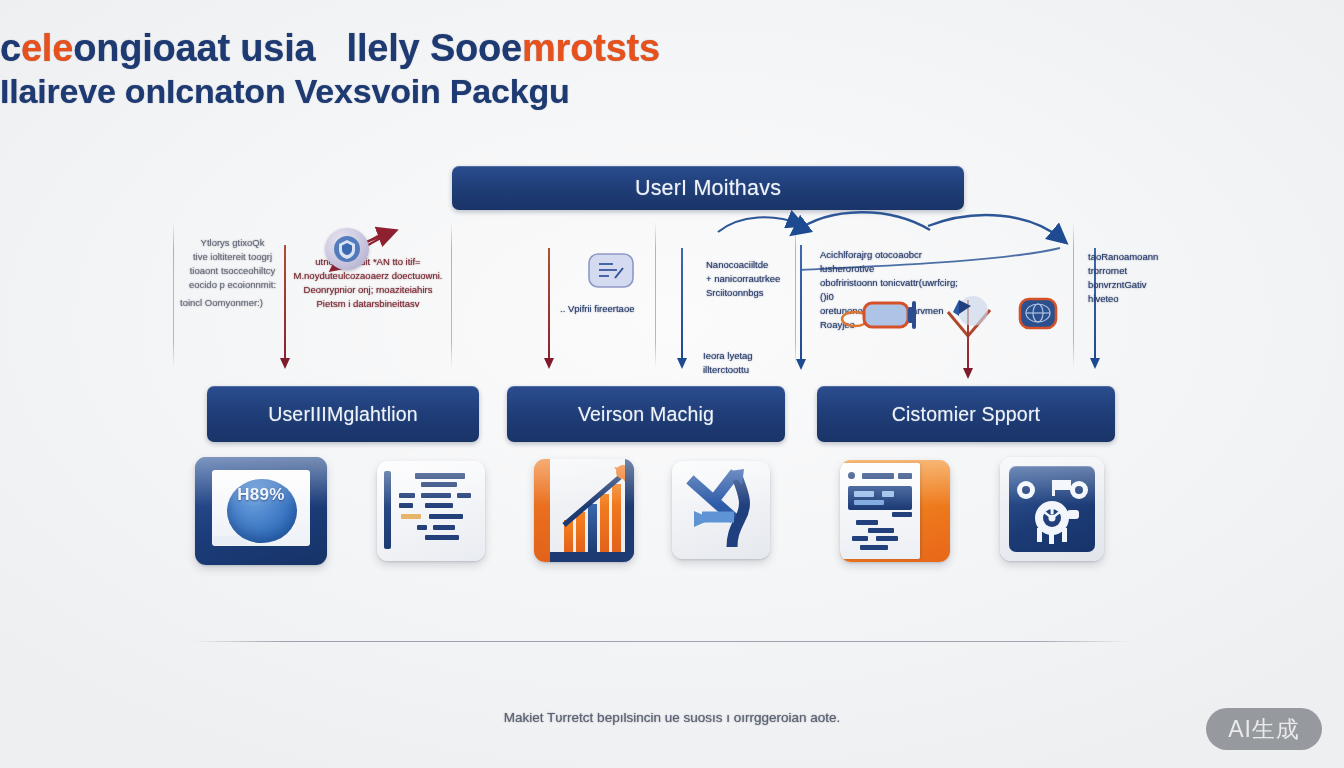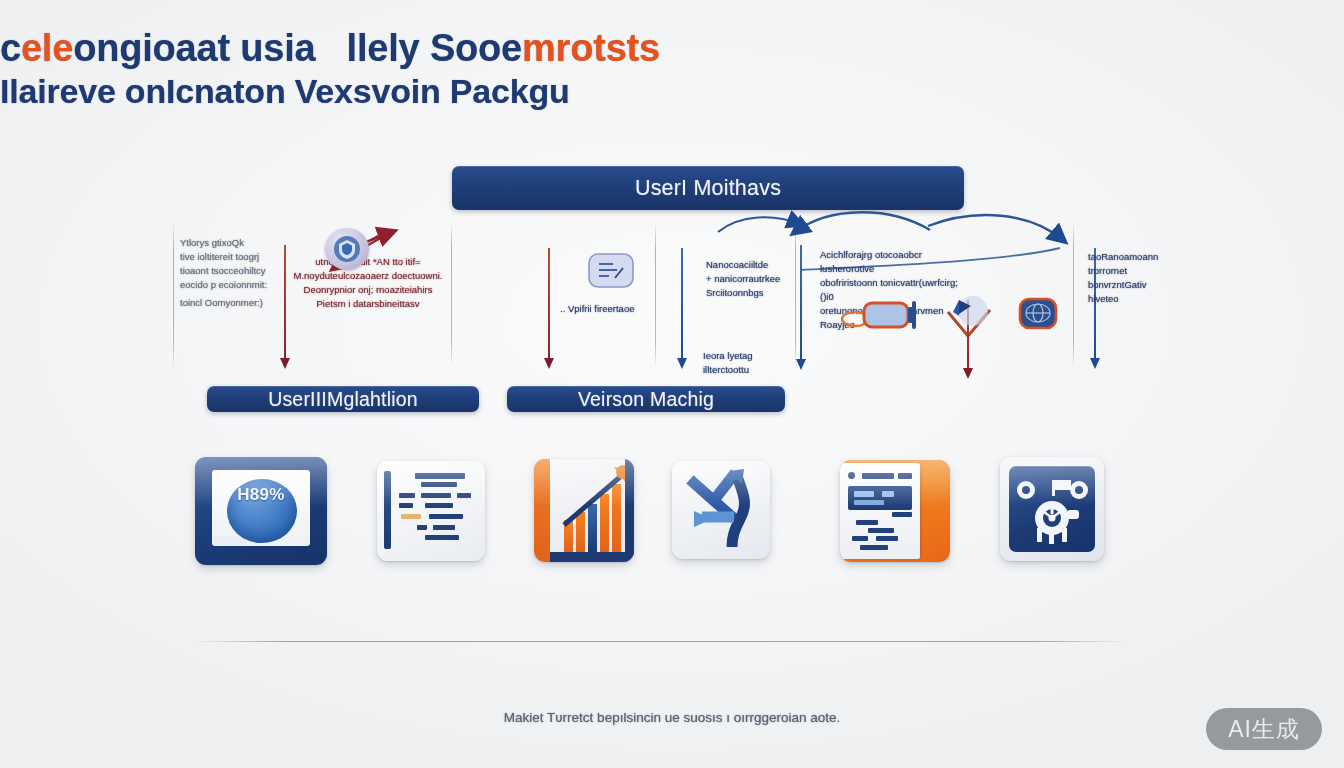--- a/index.html
+++ b/index.html
@@ -39,21 +39,21 @@
     display: flex; align-items: center; justify-content: center;
   }
   .banner span {
     color: #eef2fa; font-size: 21px; font-weight: 500;
     letter-spacing: .2px;
     text-shadow: 0 0 1.2px rgba(255,255,255,.45);
   }
   #banner-top { left: 452px; top: 166px; width: 512px; height: 44px; }
   #banner-top span { font-size: 21.5px; }
 
-  .banner-sub { height: 26px; }
+  .banner-sub { height: 56px; }
   #banner-left   { left: 207px; top: 386px; width: 272px; }
   #banner-center { left: 507px; top: 386px; width: 278px; }
   #banner-right  { left: 817px; top: 386px; width: 298px; }
   .banner-sub span { font-size: 19.5px; }
 
   
   .vline {
     position: absolute; width: 1px;
     background: linear-gradient(180deg, rgba(170,175,185,0) 0%, rgba(150,156,168,.75) 18%, rgba(150,156,168,.7) 82%, rgba(170,175,185,0) 100%);
   }
@@ -243,21 +243,21 @@
   </div>
   <div class="arrow-v a-maroon" style="left:967px; top:300px; height:70px;">
     <div class="shaft"></div>
       <div class="head"></div>
   </div>
   <div class="arrow-v a-blue" style="left:1094px; top:248px; height:112px;">
     <div class="shaft"></div>
       <div class="head"></div>
   </div>
 
-  <div class="note" style="left:180px; top:236px; width:105px;">Ytlorys gtixoQk
+  <div class="note" style="left:180px; top:236px; width:105px;text-align:center;">Ytlorys gtixoQk
 tive ioltitereit toogrj
 tioaont tsocceohiltcy
 eocido p ecoionnmit:</div>
   <div class="note" style="left:180px; top:296px; width:110px;">toincl Oomyonmer:)</div>
 
   <div class="note maroon center" style="left:293px; top:255px; width:150px;">utnoh  eaatuit  *AN tto itif=
 M.noyduteulcozaoaerz doectuowni.
 Deonrypnior onj; rnoaziteiahirs
 Pietsm i datarsbineittasv</div>
 
@@ -321,20 +321,23 @@
         <line x1="8" y1="17" x2="32" y2="17"></line>
       </g>
     </svg>
   </div>
 
   <div class="banner banner-sub" id="banner-left">
     <span>UserIIIMglahtlion</span>
   </div>
   <div class="banner banner-sub" id="banner-center">
     <span>Veirson Machig</span>
+  </div>
+  <div class="banner banner-sub" id="banner-right">
+    <span>Cistomier Spport</span>
   </div>
 
   <div class="tile" id="tile1">
     <div class="screen"></div>
     <div class="base"></div>
     <div class="pie"></div>
     <div class="pct">H89%</div>
     <div class="gloss"></div>
   </div>
 

